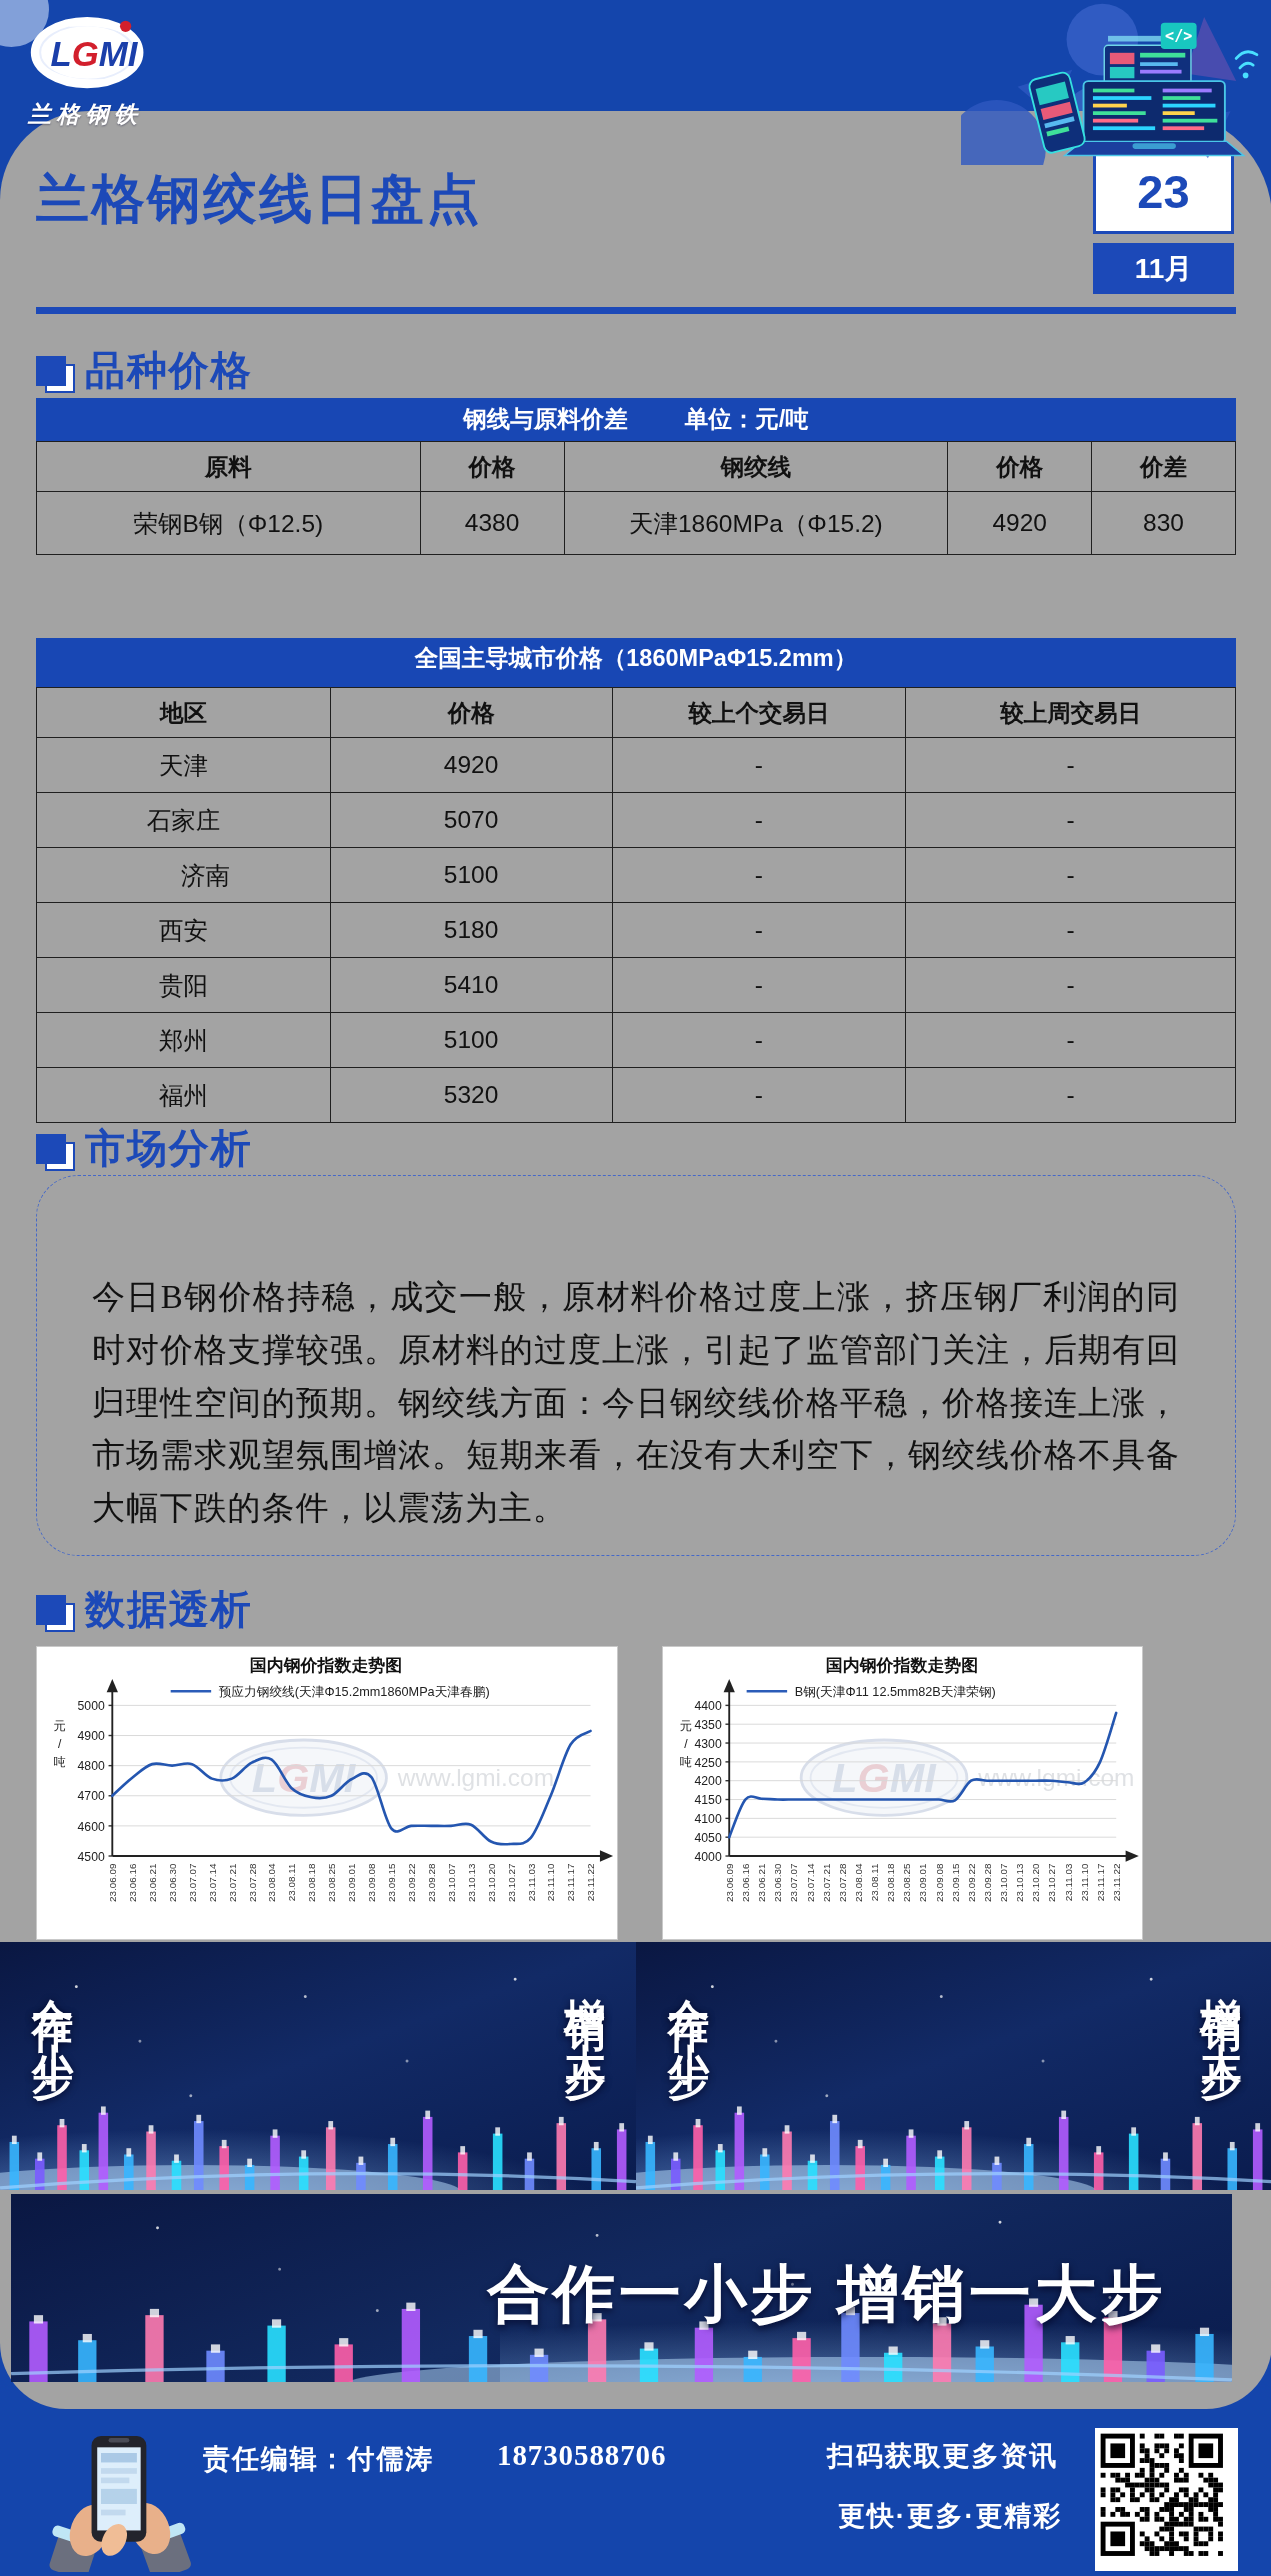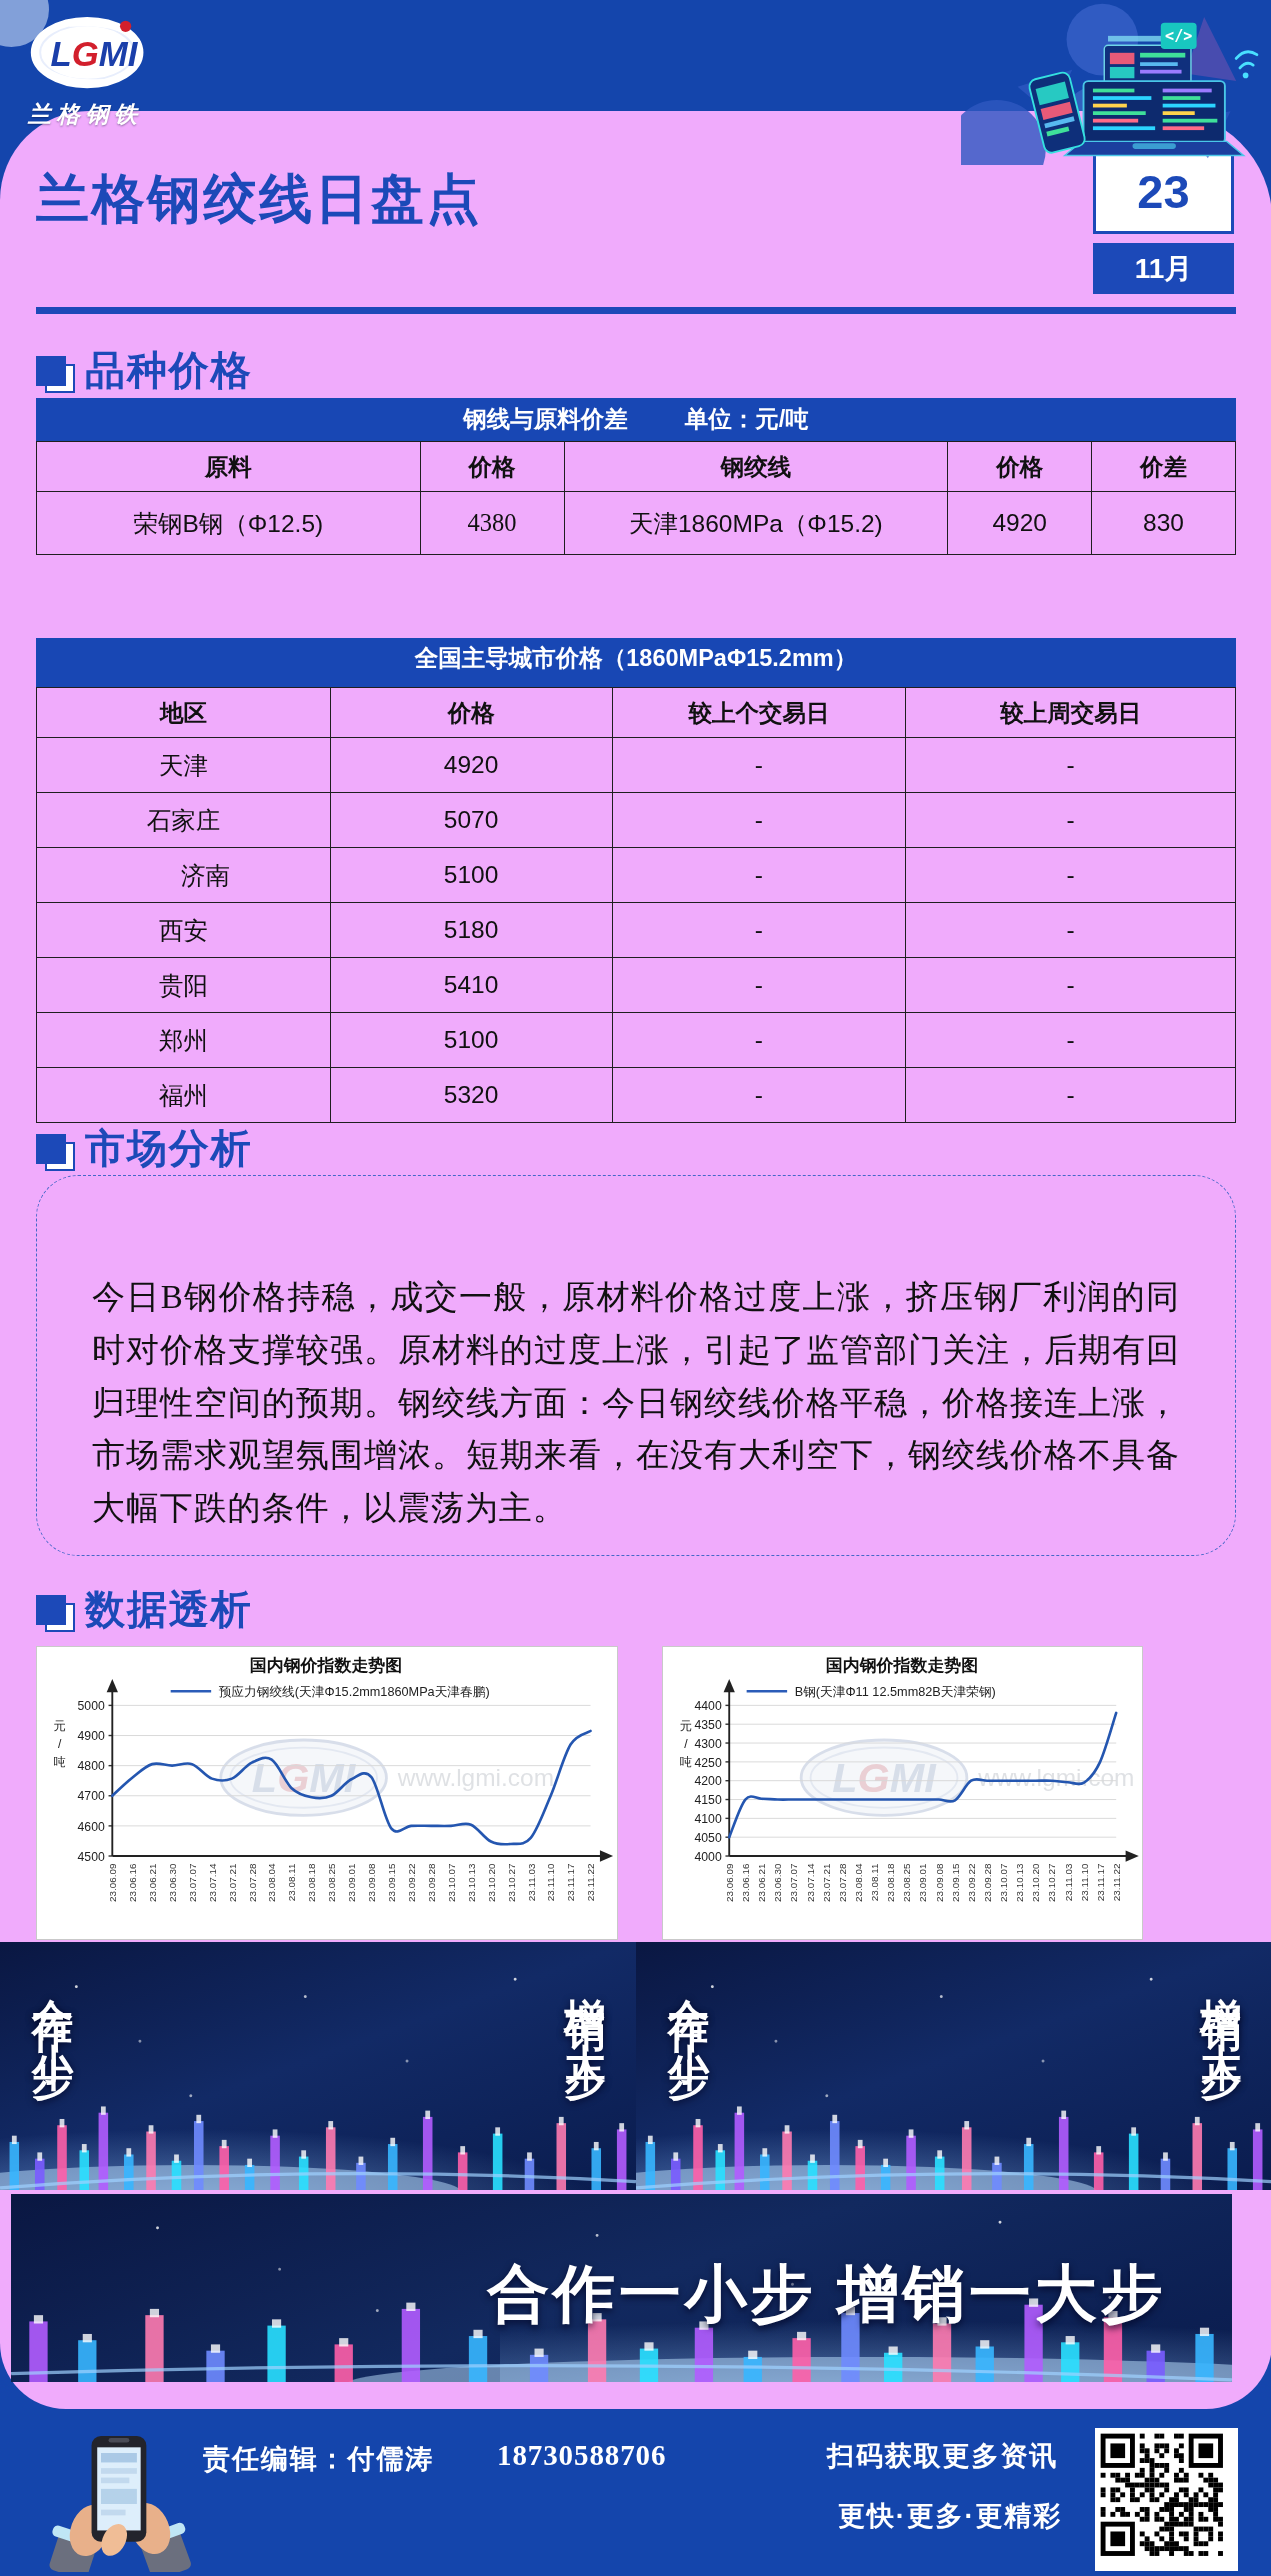--- a/index.html
+++ b/index.html
@@ -8,21 +8,21 @@
   
   .logo{position:absolute;left:28px;top:13px;z-index:5;}
   .logo-caption{color:#fff;font-family:"DejaVu Serif",serif;font-weight:bold;font-style:italic;
         font-size:23px;letter-spacing:5.7px;margin-top:1.9px;text-shadow:0 0.9px 1.9px rgba(0,0,40,.4);}
   .hero-illo{position:absolute;right:0;top:0;z-index:6;}
   .deco-c1{position:absolute;left:1055px;top:83px;width:104px;height:104px;border-radius:50%;
         background:rgba(120,160,235,.30);z-index:1;}
   .deco-c2{position:absolute;left:-26px;top:-28px;width:75px;height:75px;border-radius:50%;
         background:rgba(220,235,255,.55);z-index:4;}
   
-  .card{position:absolute;left:0;top:111px;width:1272px;height:2298px;background:#f0abfc;
+  .card{position:absolute;left:0;top:111px;width:1272px;height:2298px;background:#a3a3a3;
         border-radius:89px 108px 66px 66px;z-index:2;}
   .masthead-title{position:absolute;left:36px;top:53px;font-family:"Liberation Serif","DejaVu Serif",serif;
         font-weight:bold;font-size:53px;color:#1c49b8;letter-spacing:2.8px;}
   .date-badge{position:absolute;right:38px;top:38px;width:141px;text-align:center;}
   .date-day{height:79px;line-height:79px;border:3.8px solid #1c49b8;background:#fff;color:#1c49b8;
         font-size:47px;font-weight:bold;}
   .date-month{height:51px;line-height:51px;background:#1c49b8;color:#fff;font-size:28px;font-weight:bold;margin-top:9.4px;}
   .title-rule{position:absolute;left:36px;top:196px;width:1200px;height:6.6px;background:#1c49b8;}
   
   .sec-head{position:absolute;display:flex;align-items:center;gap:19px;}
@@ -198,21 +198,21 @@
               <th>原料</th>
               <th>价格</th>
               <th>钢绞线</th>
               <th>价格</th>
               <th>价差</th>
             </tr>
           </thead>
         <tbody id="tbl1-body">
             <tr>
               <td style="height: 62px;">荣钢B钢（Φ12.5)</td>
-              <td style="height: 62px; font-family: Liberation Serif, serif;">4380</td>
+              <td style="height: 62px;">4380</td>
               <td style="height: 62px;">天津1860MPa（Φ15.2)</td>
               <td style="height: 62px;">4920</td>
               <td style="height: 62px;">830</td>
             </tr>
           </tbody>
       </table>
     </div>
 
     <div class="tbl" style="top:527px;" id="tbl2">
       <div class="tbl-bar" style="height:49px;line-height:41px;">

